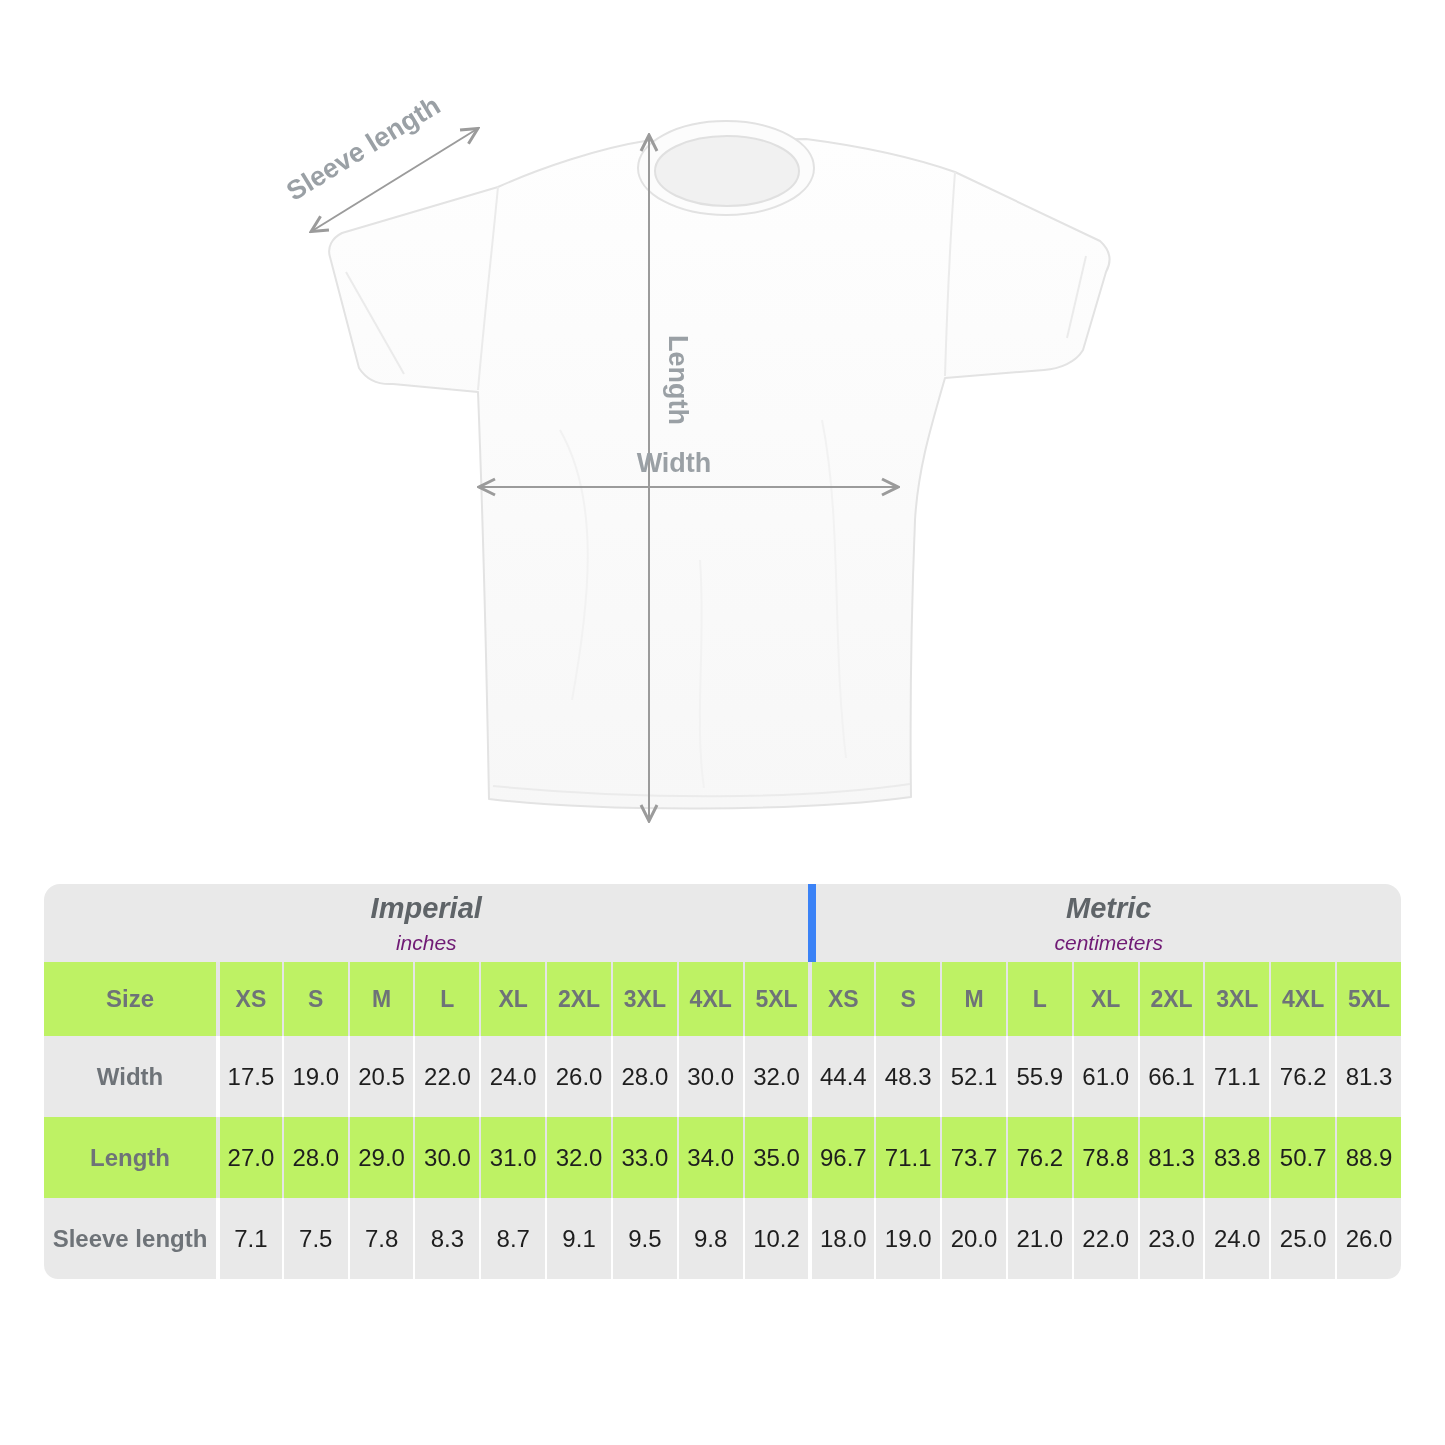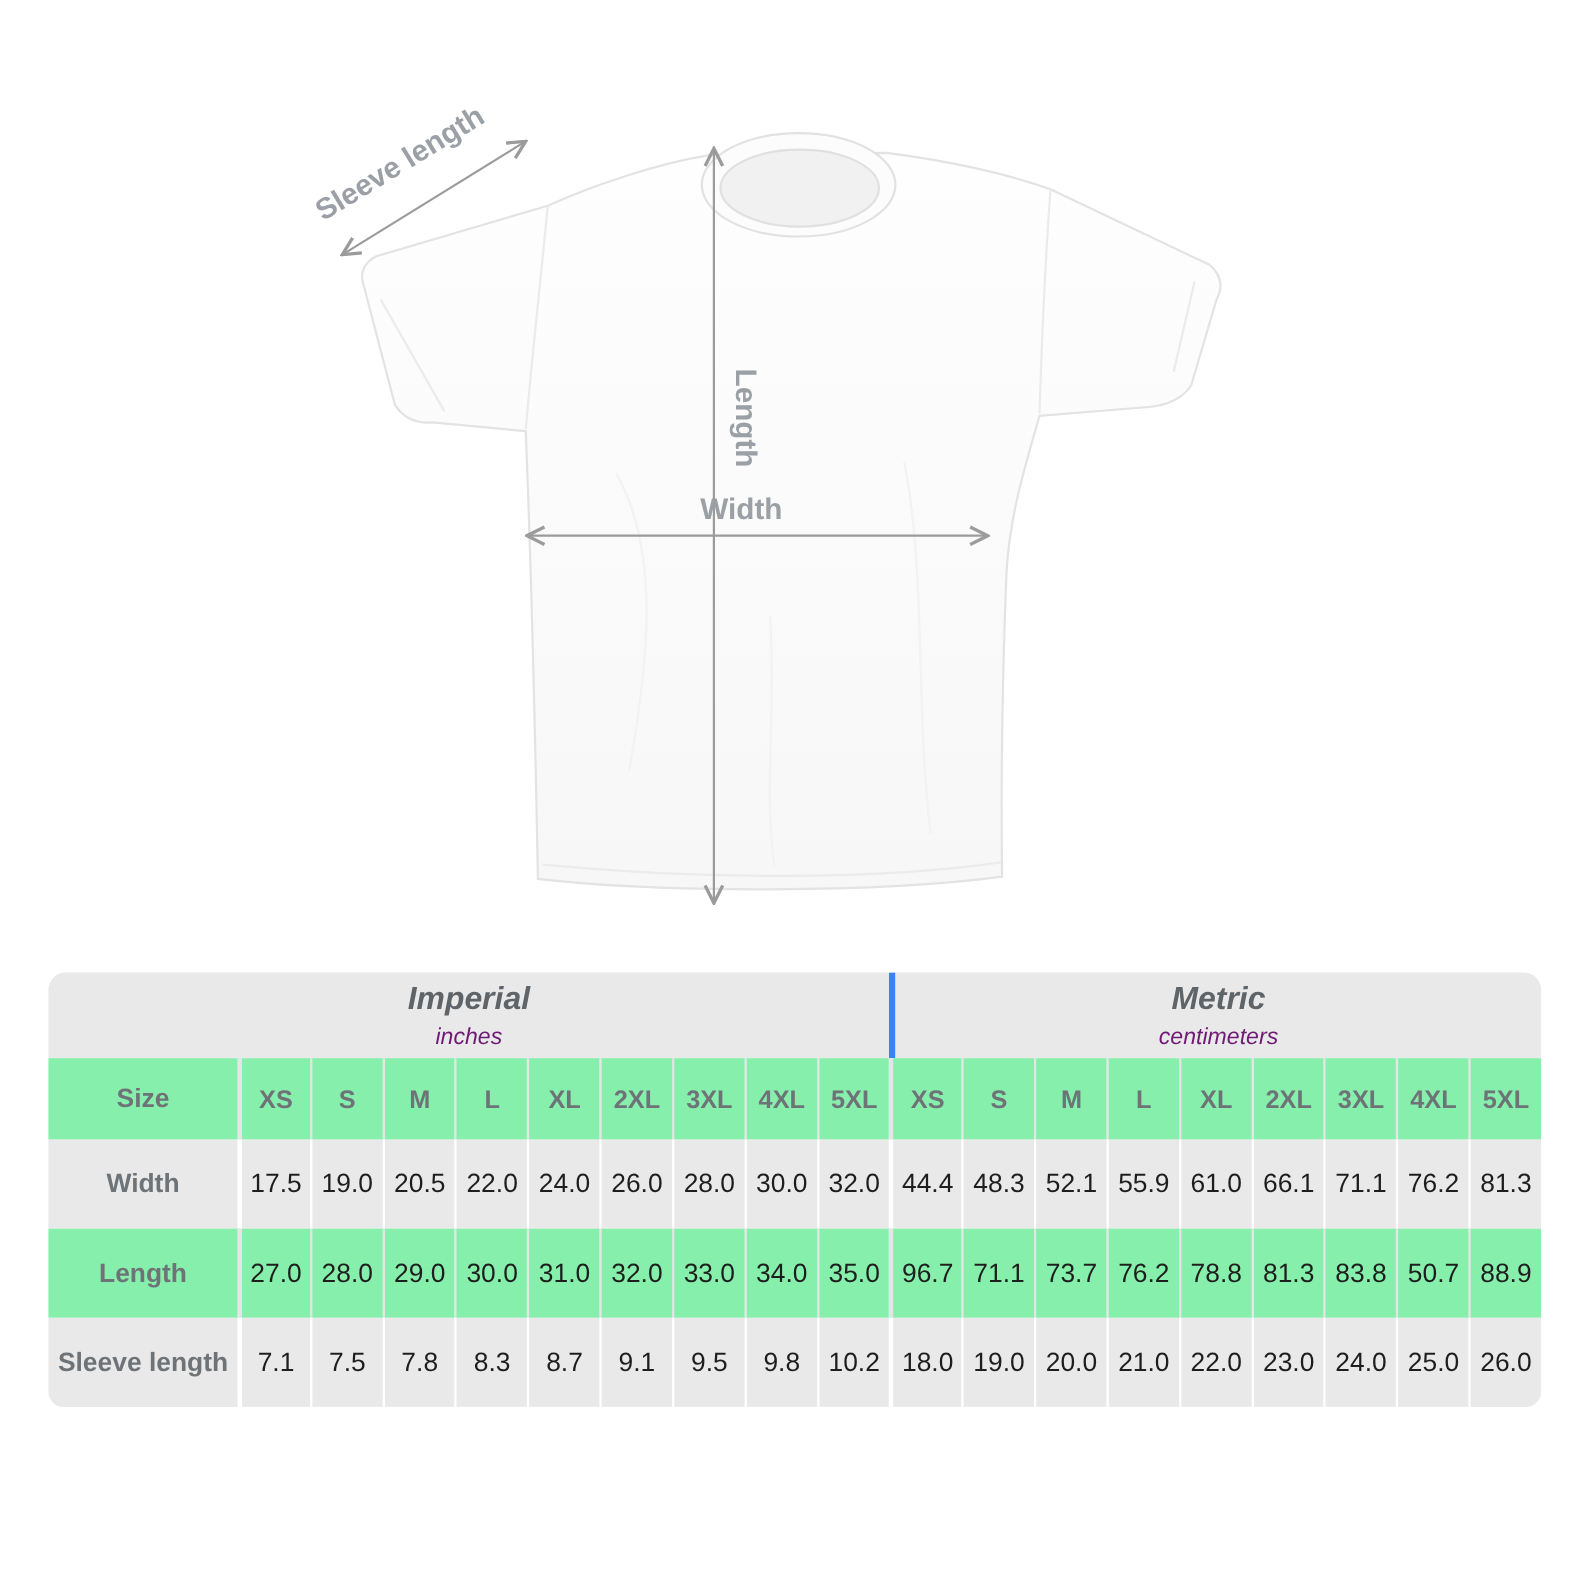--- a/index.html
+++ b/index.html
@@ -17,26 +17,26 @@
   table.size-chart{
     table-layout:fixed;border-collapse:separate;border-spacing:0;
     width:1357px;margin:26px 0 0 44px;
   }
   col.c-label{width:172px;}
   th,td{padding:0;text-align:center;vertical-align:middle;font-weight:normal;}
 
   
   tr.units th{height:78px;background:#e9e9e9;}
   th.h-imp{border-top-left-radius:16px;}
-  th.h-met{border-top-right-radius:16px;border-left:6px solid #3b82f6;}
+  th.h-met{border-top-right-radius:16px;border-left:8px solid #3b82f6;}
   .grp-name{font-size:29px;font-weight:bold;font-style:italic;color:#5f6468;}
   .grp-unit{font-size:21px;font-style:italic;color:#701a75;margin-top:6px;}
 
   
-  tr.rw td{background:#86efac;}
+  tr.rw td{background:#bef264;}
   tr.rg td{background:#e9e9e9;}
   td.d{border-left:2px solid;}
   td.g4{border-left-width:4px;}
   tr.rw td.d{border-left-color:#e5e5e5;}
   tr.rg td.d{border-left-color:#ffffff;}
 
   tr.sizes-row td{height:74px;}
   tr.data-row td{height:81px;}
 
   td.lbl{font-weight:bold;color:#6e7378;font-size:24px;}

